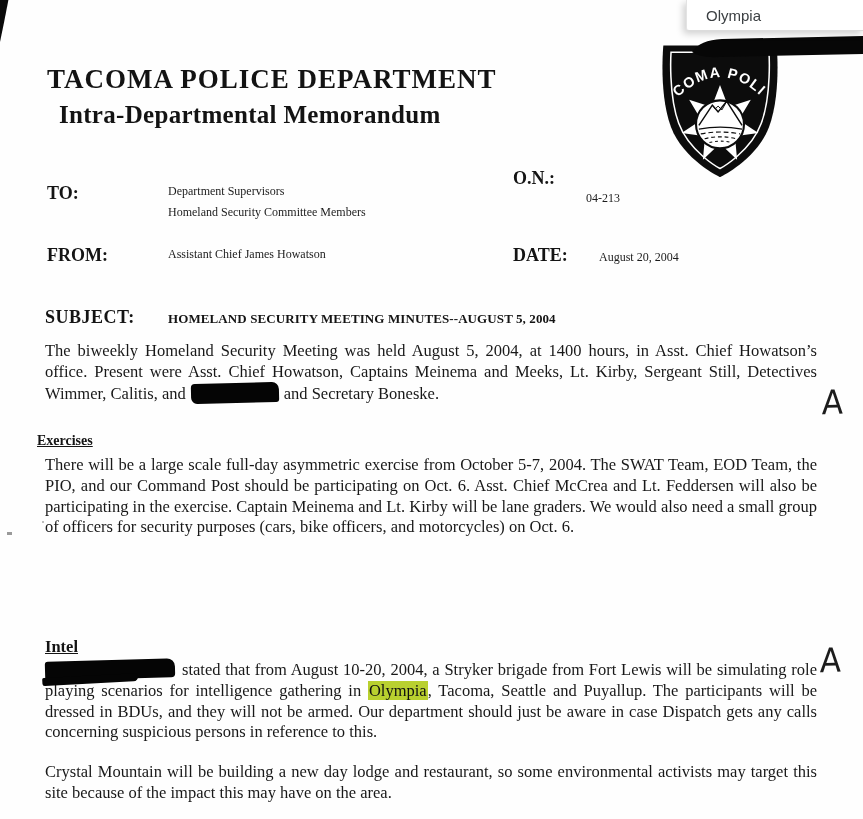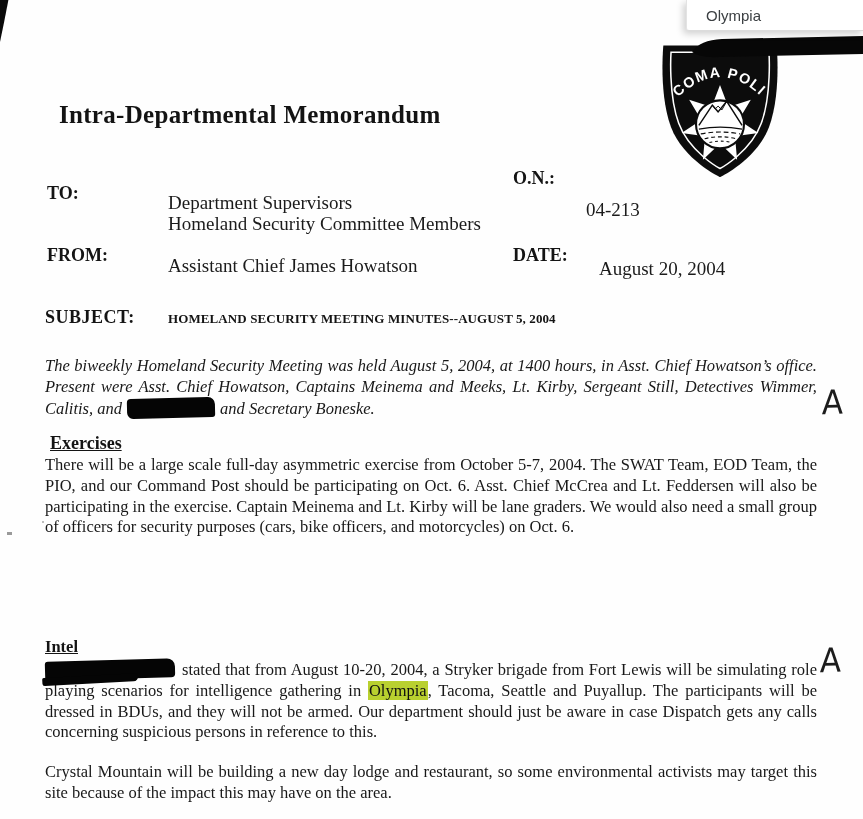--- a/index.html
+++ b/index.html
@@ -36,41 +36,41 @@
   .doc-title {
     position:absolute; left:47px; top:64px; font-size:27px; font-weight:bold;
     letter-spacing:1px; color:#131313; white-space:nowrap;
   }
   .doc-subtitle {
     position:absolute; left:47px; top:101px; font-size:25px; font-weight:bold;
     letter-spacing:0.3px; color:#131313; white-space:nowrap;margin-left:12px;
   }
   
   .fld-label { position:absolute; font-size:18px; font-weight:bold; color:#141414; white-space:nowrap; }
-  .fld-value { position:absolute; font-size:19px; color:#1b1b1b; line-height:21px; white-space:nowrap;margin-top:11px; }
+  .fld-value { position:absolute; font-size:12px; color:#1b1b1b; line-height:21px; white-space:nowrap; }
   .lbl-to   { left:47px;  top:183px; }
   .val-to   { left:168px; top:181px; }
   .lbl-on   { left:513px; top:168px; }
   .val-on   { left:586px; top:188px; }
   .lbl-from { left:47px;  top:245px; }
   .val-from { left:168px; top:244px; }
   .lbl-date { left:513px; top:245px; }
   .val-date { left:599px; top:247px; }
   .lbl-subject { left:45px; top:307px; letter-spacing:0.5px; }
   .val-subject {
     position:absolute; left:168px; top:311px; font-size:13px; font-weight:bold;
     color:#141414; letter-spacing:0.1px; white-space:nowrap;
   }
   
   .para {
     position:absolute; left:45px; width:772px;
     font-size:16.5px; line-height:20.8px; text-align:justify; color:#181818;
   }
-  .p-intro { top:356px;font-style:italic; }
-  .h-exercises { position:absolute; left:50px; top:433px; font-size:18px; font-weight:bold;
+  .p-intro { top:341px; }
+  .h-exercises { position:absolute; left:37px; top:433px; font-size:14px; font-weight:bold;
                  text-decoration:underline; color:#141414; }
   .p-ex1 { top:455px; }
   .p-ex2 { top:574px; }
   .h-intel { position:absolute; left:45px; top:637px; font-size:16.5px; font-weight:bold;
              text-decoration:underline; color:#141414; }
   .p-intel1 { top:660px; }
   .p-intel2 { top:762px; }
   
   .redact-inline {
     display:inline-block; width:88px; height:20px; background:#050505;
@@ -120,20 +120,21 @@
     <g stroke="#0c0c0c" fill="none" stroke-width="1.5">
       <path d="M44,93 L58,72 L64,79 L73,68 L89,93"></path>
       <path d="M58,72 L61,76 L64,73 L68,77 L73,68" stroke-width="1"></path>
       <path d="M44,97 Q66,93 89,97" stroke-width="1.3"></path>
       <path d="M46,102 Q66,98 87,102" stroke-width="1.2" stroke-dasharray="5,3"></path>
       <path d="M50,107 Q66,103 83,107" stroke-width="1.2" stroke-dasharray="4,3"></path>
       <path d="M55,111 Q66,108 78,111" stroke-width="1.1" stroke-dasharray="3,3"></path>
     </g>
   </svg>
 
+  <div class="doc-title">TACOMA POLICE DEPARTMENT</div>
   <div class="doc-subtitle">Intra-Departmental Memorandum</div>
 
   <div class="fld-label lbl-to">TO:</div>
   <div class="fld-value val-to">
     <div>Department Supervisors</div>
     <div>Homeland Security Committee Members</div>
   </div>
   <div class="fld-label lbl-on">O.N.:</div>
   <div class="fld-value val-on">04-213</div>
 

